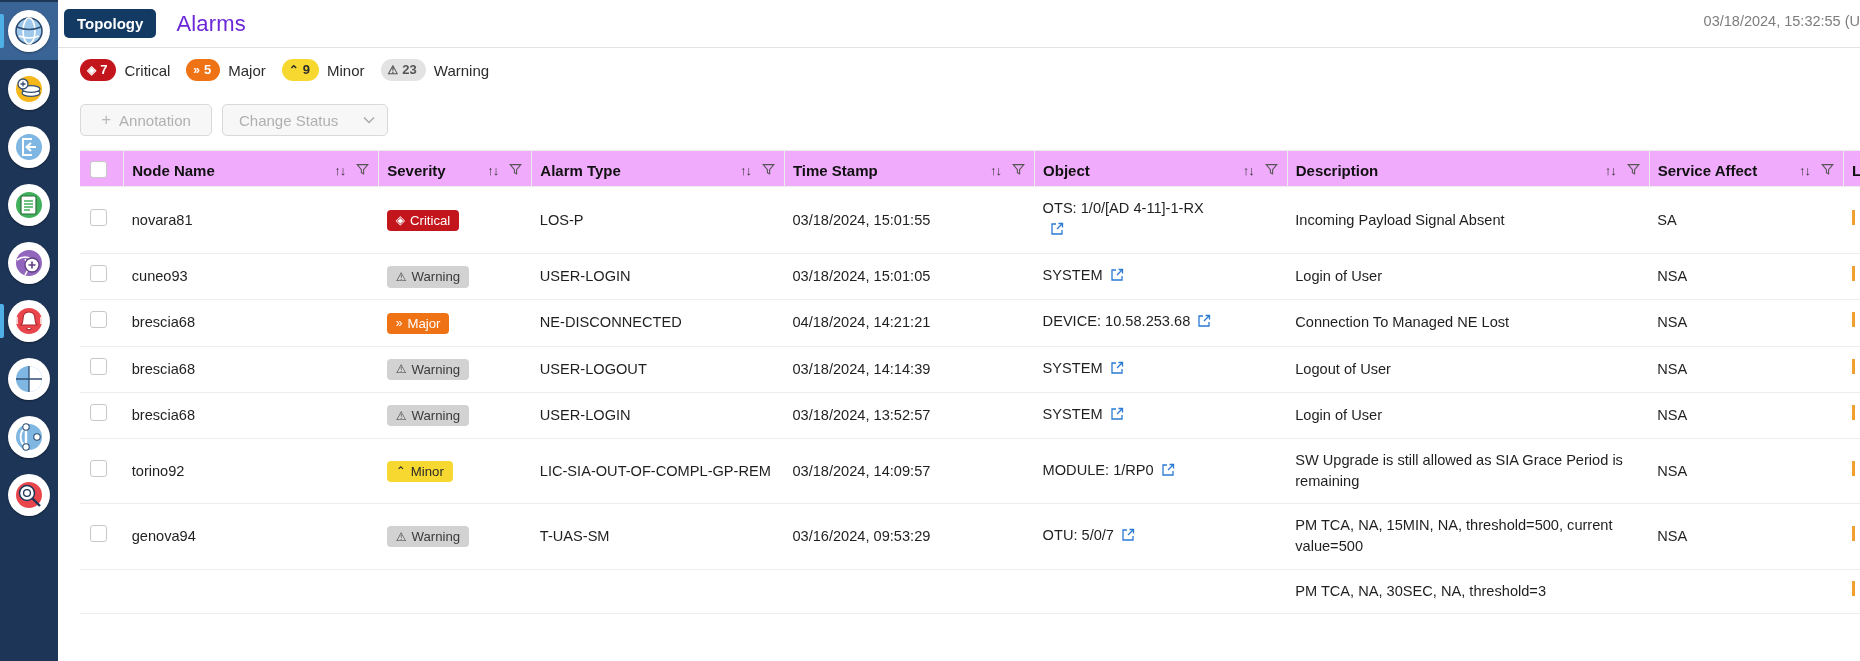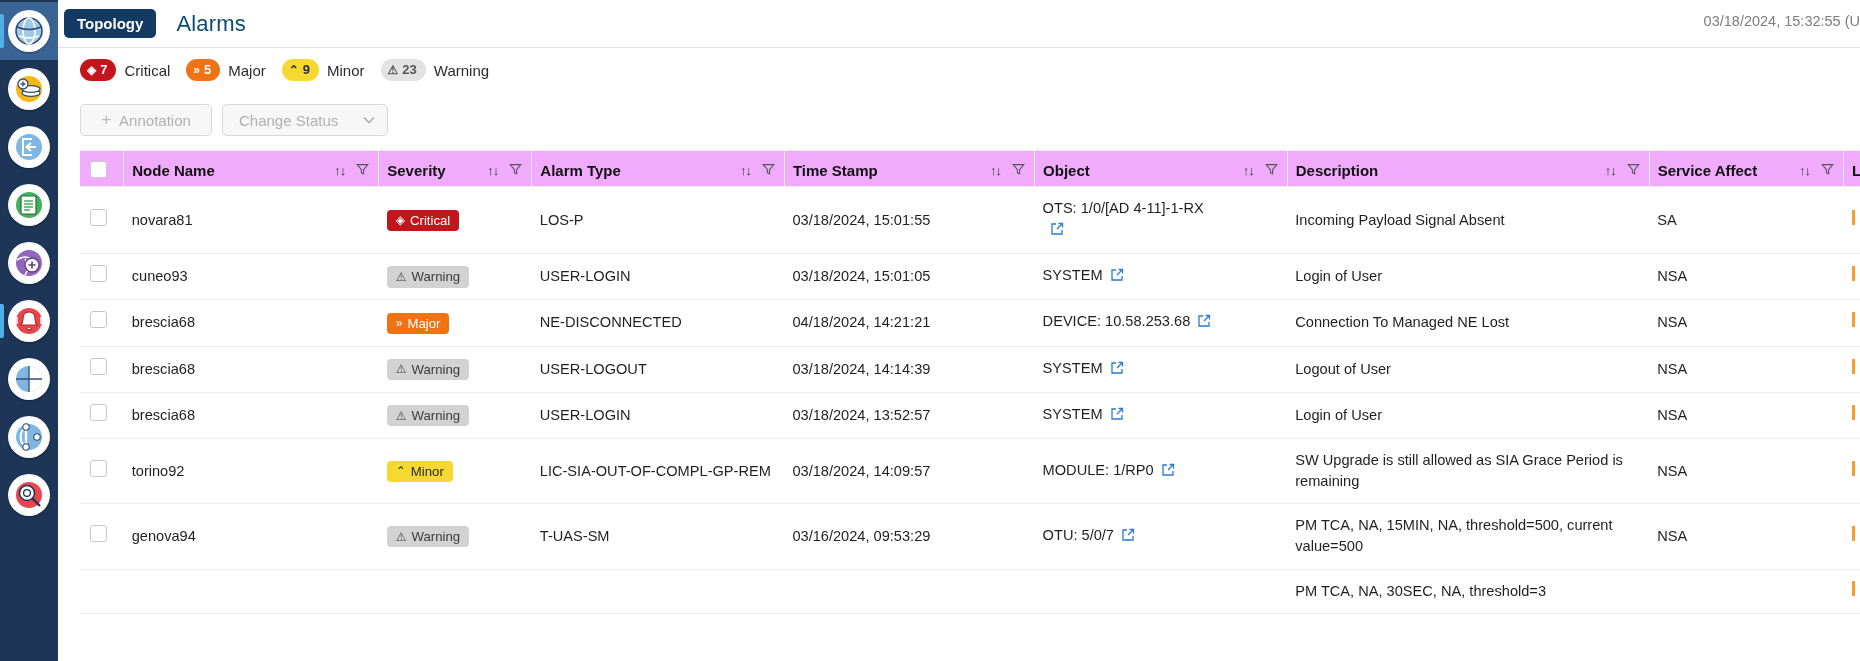--- a/index.html
+++ b/index.html
@@ -48,21 +48,21 @@
     position: relative;
   }
   .tab-pill {
     background: #123a63; color: #fff;
     font-size: 15px; font-weight: 700;
     padding: 7px 13px; border-radius: 5px;
     margin-left: 2px; line-height: 1;
     cursor: pointer;
   }
   .tab-plain {
-    color: #0c4a6e; font-size: 22px; margin-left: 20px; letter-spacing: .2px;
+    color: #6d28d9; font-size: 22px; margin-left: 20px; letter-spacing: .2px;
     cursor: pointer;
   }
   .clock {
     position: absolute; right: 0px; top: 13px;
     font-size: 14.5px; color: #7d7d7d; white-space: nowrap;
   }
 
   
   .sev-bar { display: flex; align-items: center; height: 44px; padding-left: 22px; gap: 0; }
   .sev-chip {

